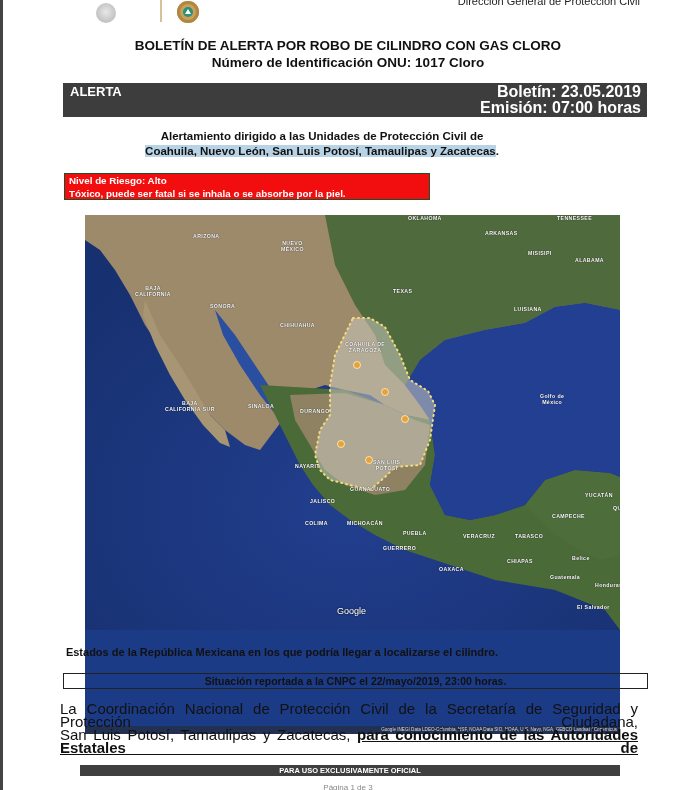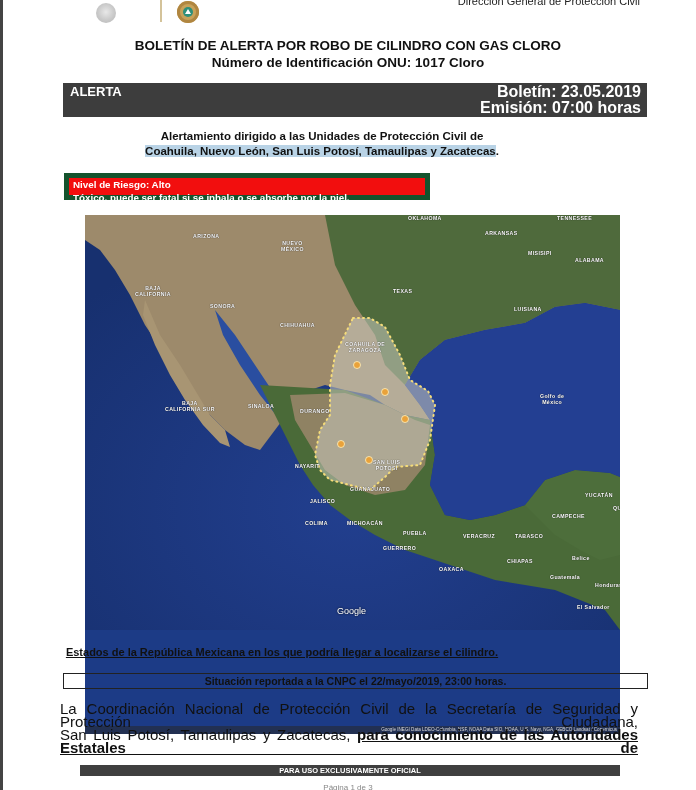--- a/index.html
+++ b/index.html
@@ -18,28 +18,28 @@
              border-left:3px solid transparent; border-right:3px solid transparent; border-bottom:5px solid #fff; }
   .agency { position:absolute; right:56px; top:-5px; text-align:right; font-size:11px; line-height:13px; color:#222; }
   .title { position:absolute; left:0; width:696px; text-align:center; font-weight:bold; font-size:13.5px; color:#111; }
   .t1 { top:38px; } .t2 { top:55px; }
   .alert-bar { position:absolute; left:63px; top:83px; width:584px; height:34px; background:#3d3d3d; color:#fff; font-weight:bold; }
   .alert-bar .label { position:absolute; left:7px; top:1px; font-size:13px; }
   .alert-bar .meta { position:absolute; right:6px; top:1px; text-align:right; font-size:16px; line-height:16px; }
   .directed { position:absolute; left:0; width:644px; text-align:center; font-weight:bold; font-size:11.5px; }
   .d1 { top:130px; } .d2 { top:145px; }
   .hl { background:#b9d3e6; }
-  .risk { position:absolute; left:64px; top:173px; width:366px; height:27px; background:#f20e0e; border:5px solid #14532d;
+  .risk { position:absolute; left:64px; top:173px; width:366px; height:27px; background:#f20e0e; border:1px solid #14532d;
           color:#fff; font-weight:bold; font-size:9.8px; line-height:13px; padding:0 4px; box-sizing:border-box; }
   .map { position:absolute; left:85px; top:215px; width:535px; height:519px; overflow:hidden; background:#1c3b86; }
   .map svg { display:block; }
   .maplbl { position:absolute; font-size:5.2px; font-weight:bold; color:#fff; letter-spacing:0.4px; text-shadow:0 0 1px #000; text-align:center; line-height:6px; white-space:nowrap; }
   .google { position:absolute; left:252px; top:391px; font-size:9px; color:#fff; text-shadow:0 0 2px #000; }
   .credits { position:absolute; left:0; right:0; bottom:0; height:8px; background:rgba(40,40,40,0.55); color:#ddd; font-size:4.6px; line-height:8px; text-align:right; padding-right:3px; white-space:nowrap; overflow:hidden; }
-  .caption { position:absolute; left:0; width:564px; top:646px; text-align:center; font-weight:bold; font-size:11px;text-decoration:underline; }
+  .caption { position:absolute; left:0; width:564px; top:646px; text-align:center; font-weight:bold; font-size:11px; }
   .situation { position:absolute; left:63px; top:673px; width:585px; height:16px; border:1px solid #222; box-sizing:border-box;
                text-align:center; font-weight:bold; font-size:10.5px; line-height:14px; }
   .body-text { position:absolute; left:60px; top:702px; width:578px; font-size:15px; line-height:13px; text-align:justify; text-align-last:justify; }
   .body-text .u { font-weight:bold; text-decoration:underline; }
   .official { position:absolute; left:80px; top:765px; width:540px; height:11px; background:#3f3f3f; color:#fff; font-weight:bold;
               font-size:7.5px; line-height:11px; text-align:center; }
   .pagenum { position:absolute; left:0; width:696px; top:783px; text-align:center; font-size:8px; color:#888; }
 </style>
 </head>
 <body>

